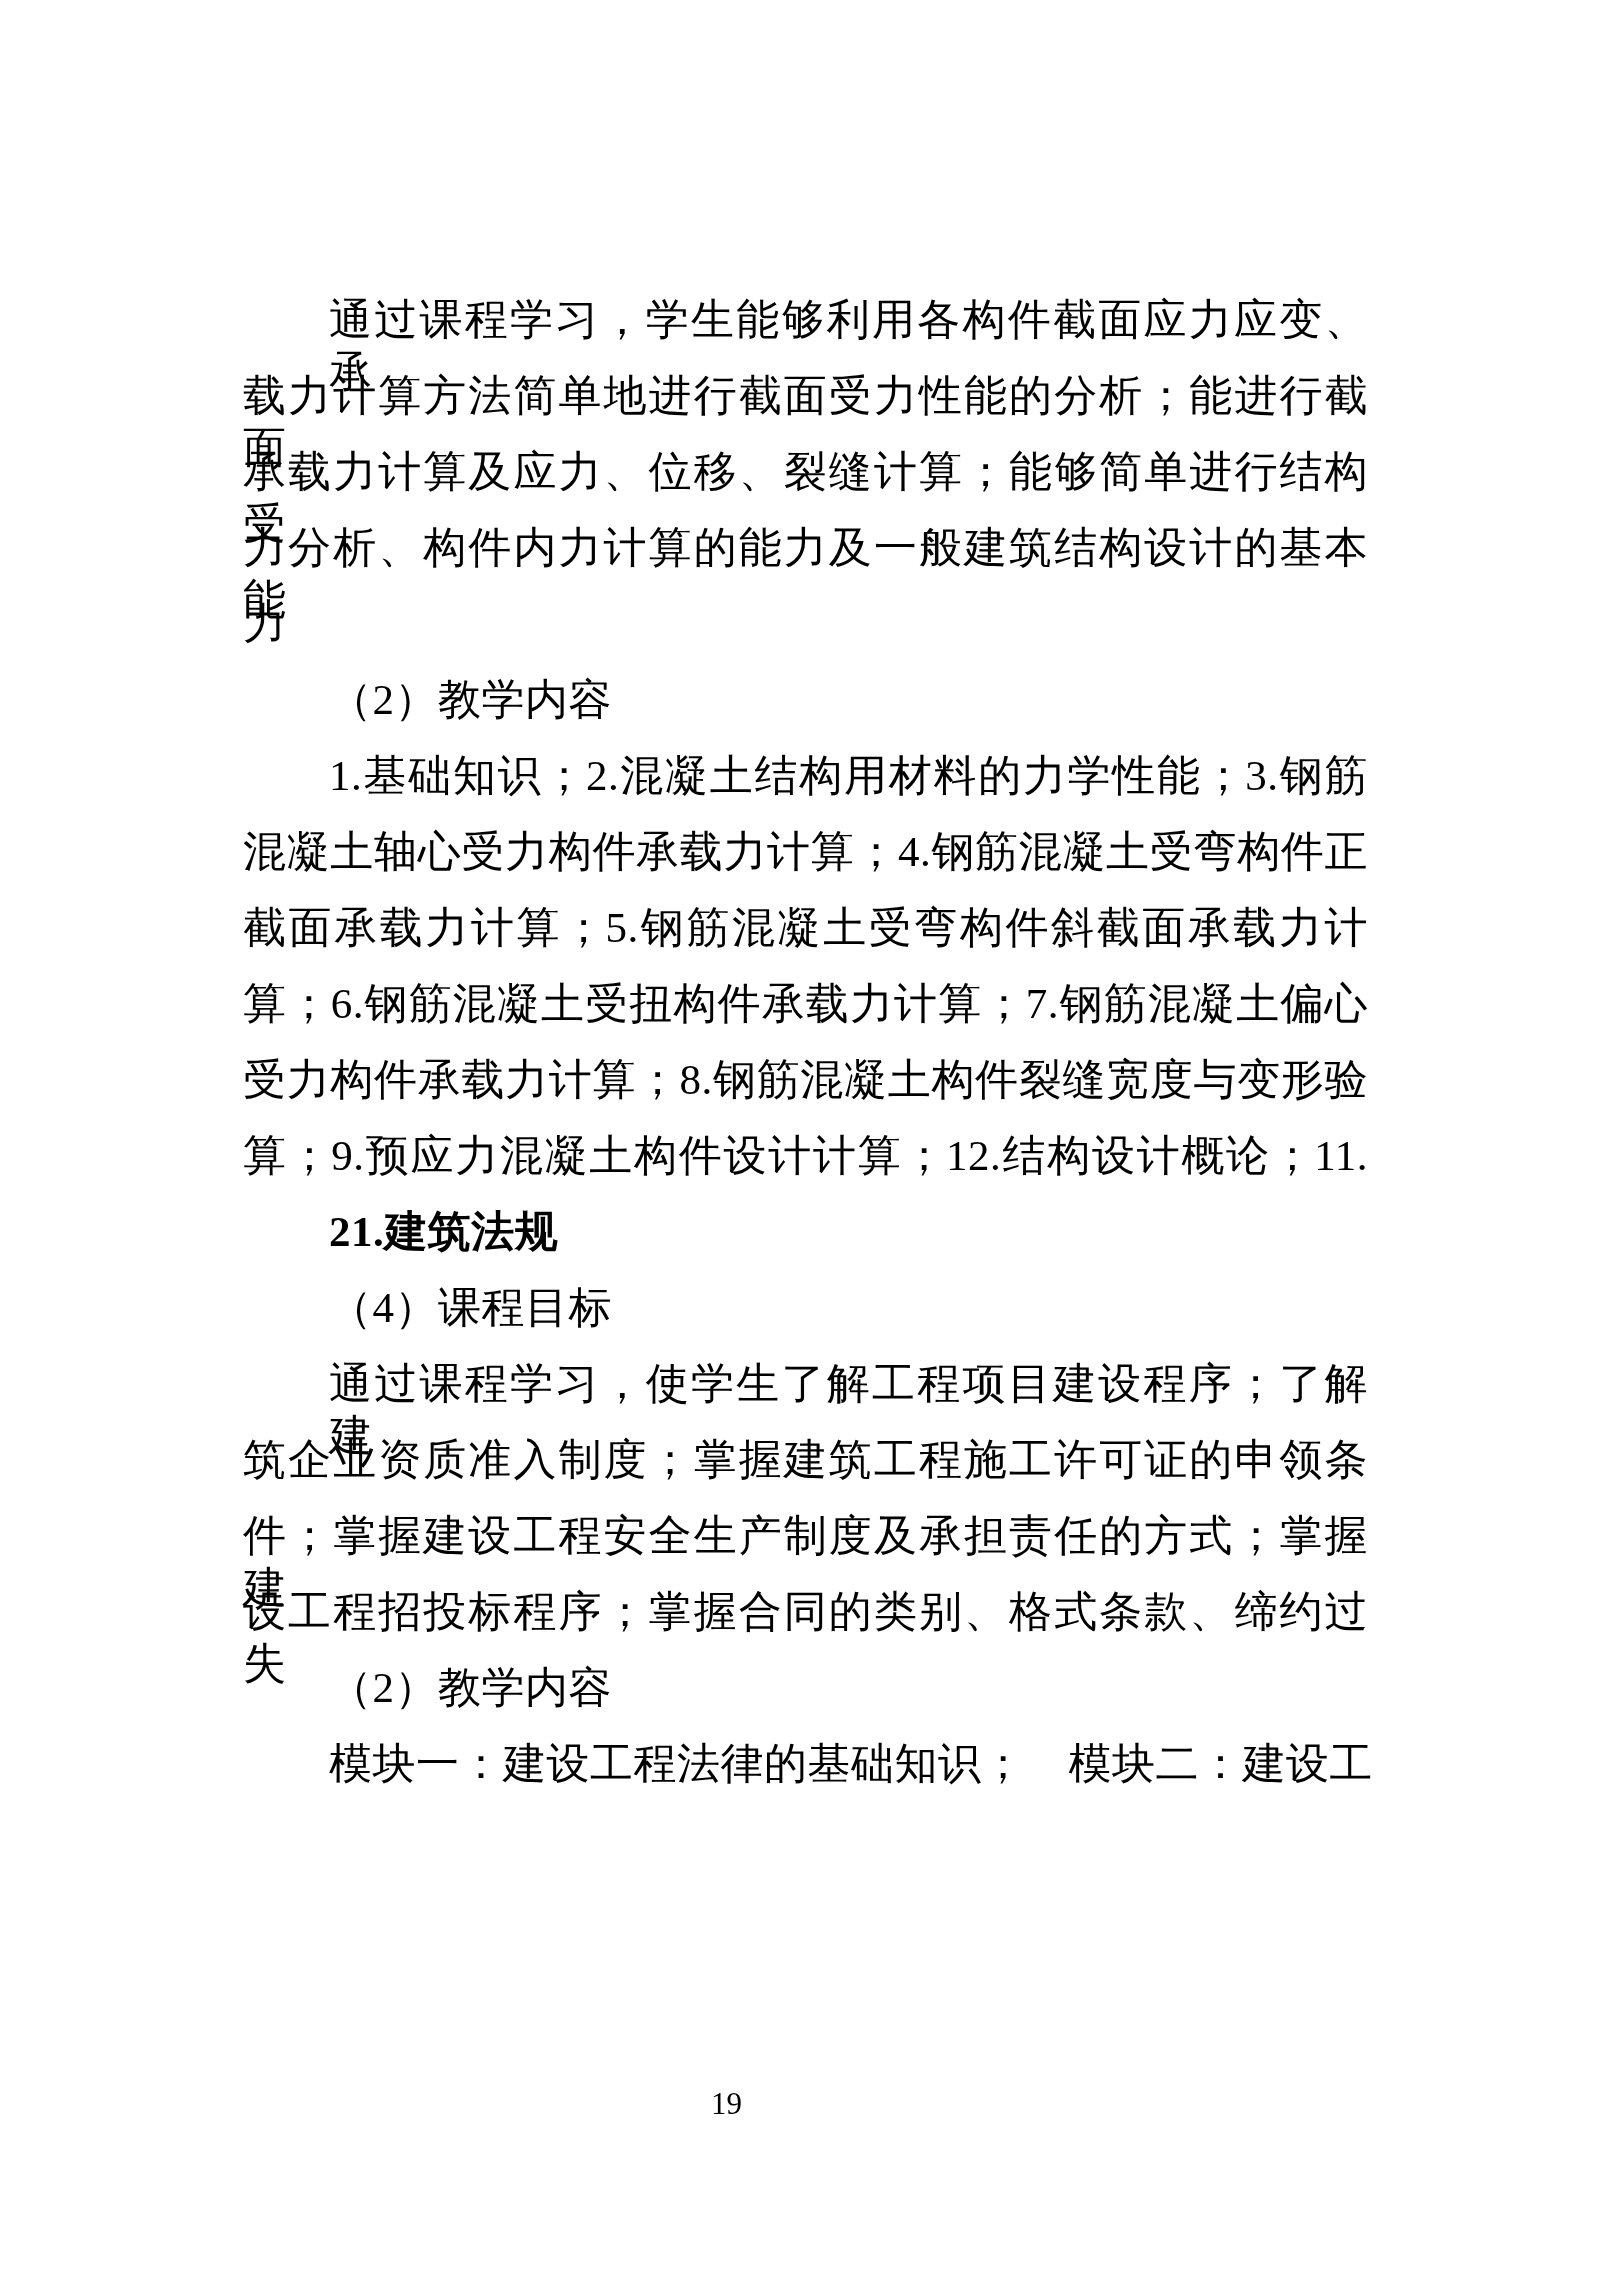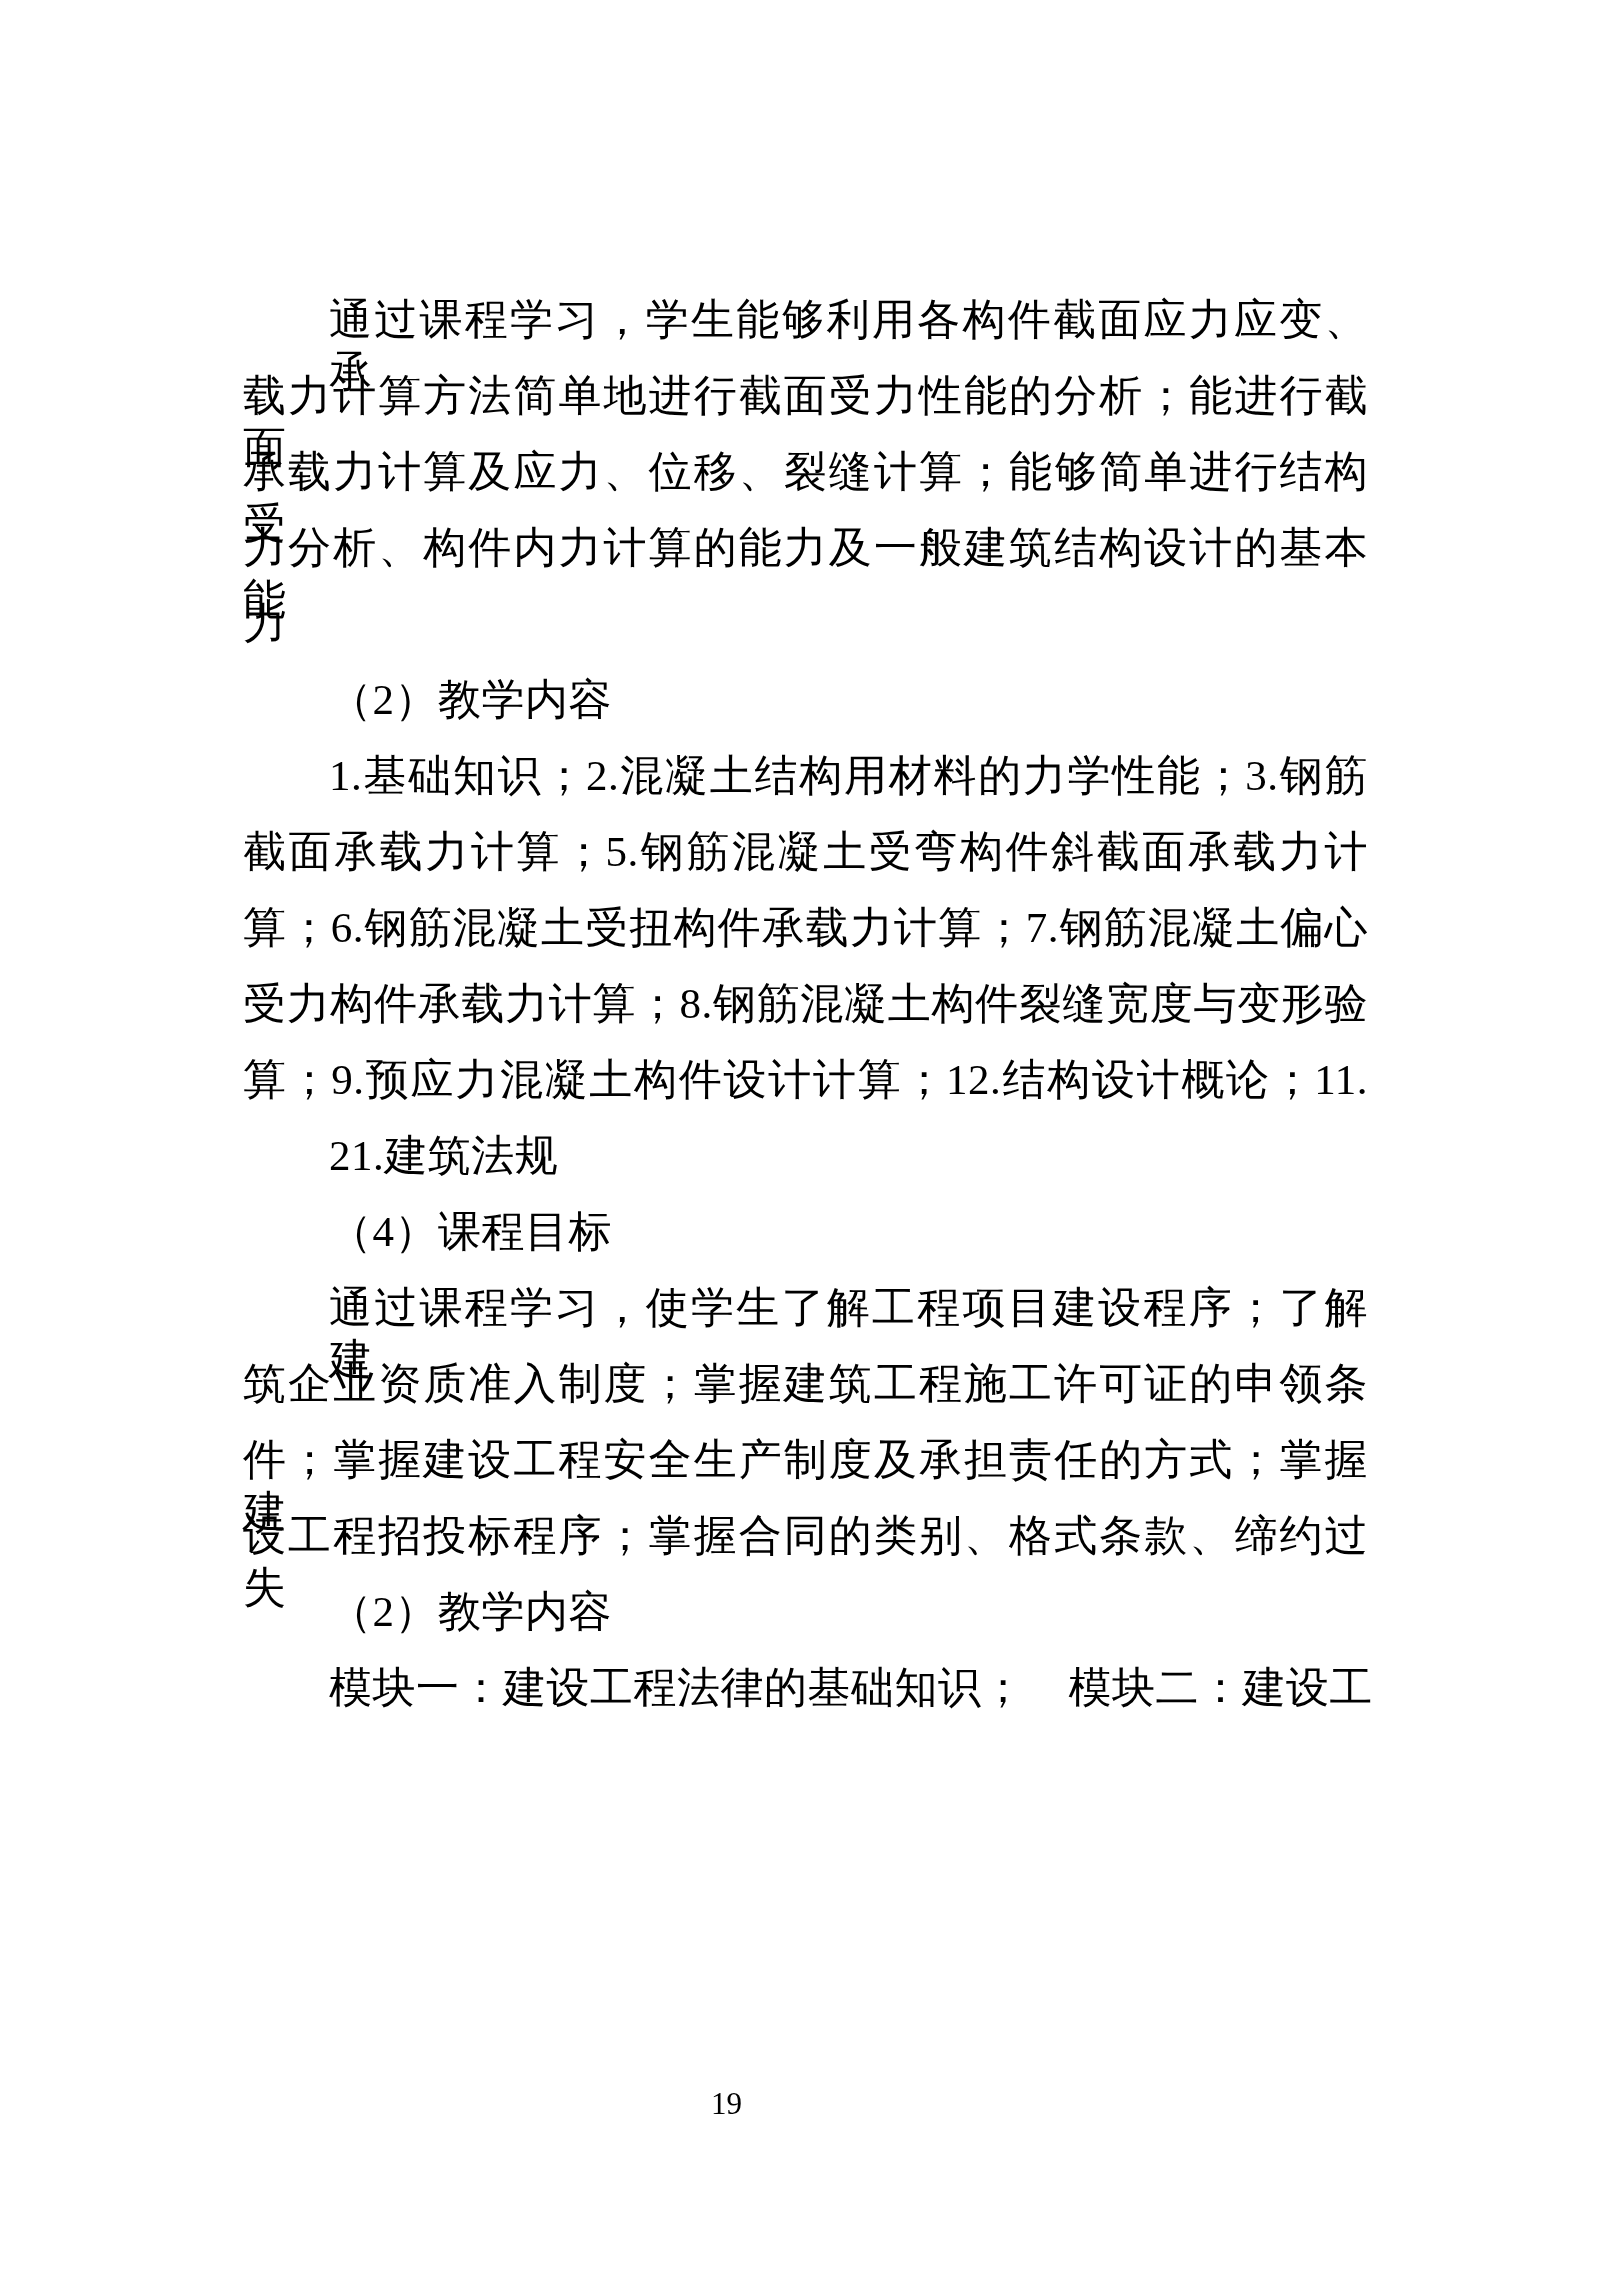--- a/index.html
+++ b/index.html
@@ -36,21 +36,21 @@
     text-align-last: justify;
   }
   .line.indent {
     padding-left: 86px;
   }
   .line.justify.indent {
     padding-left: 86px;
     width: 1039px;
   }
   .line.bold {
-    font-weight: normal;
+    font-weight: bold;
   }
   .page-number {
     position: absolute;
     left: 0;
     top: 2084px;
     width: 1453px;
     text-align: center;
     font-size: 31px;
     line-height: 39px;
     color: #000000;
@@ -61,20 +61,21 @@
 
 <div class="page">
   <div class="doc-body">
     <div class="line indent justify">通过课程学习，学生能够利用各构件截面应力应变、承</div>
     <div class="line justify">载力计算方法简单地进行截面受力性能的分析；能进行截面</div>
     <div class="line justify">承载力计算及应力、位移、裂缝计算；能够简单进行结构受</div>
     <div class="line justify">力分析、构件内力计算的能力及一般建筑结构设计的基本能</div>
     <div class="line">力</div>
     <div class="line indent">（2）教学内容</div>
     <div class="line indent justify">1.基础知识；2.混凝土结构用材料的力学性能；3.钢筋</div>
+    <div class="line justify">混凝土轴心受力构件承载力计算；4.钢筋混凝土受弯构件正</div>
     <div class="line justify">截面承载力计算；5.钢筋混凝土受弯构件斜截面承载力计</div>
     <div class="line justify">算；6.钢筋混凝土受扭构件承载力计算；7.钢筋混凝土偏心</div>
     <div class="line justify">受力构件承载力计算；8.钢筋混凝土构件裂缝宽度与变形验</div>
     <div class="line justify">算；9.预应力混凝土构件设计计算；12.结构设计概论；11.</div>
     <div class="line indent bold">21.建筑法规</div>
     <div class="line indent">（4）课程目标</div>
     <div class="line indent justify">通过课程学习，使学生了解工程项目建设程序；了解建</div>
     <div class="line justify">筑企业资质准入制度；掌握建筑工程施工许可证的申领条</div>
     <div class="line justify">件；掌握建设工程安全生产制度及承担责任的方式；掌握建</div>
     <div class="line justify">设工程招投标程序；掌握合同的类别、格式条款、缔约过失</div>

